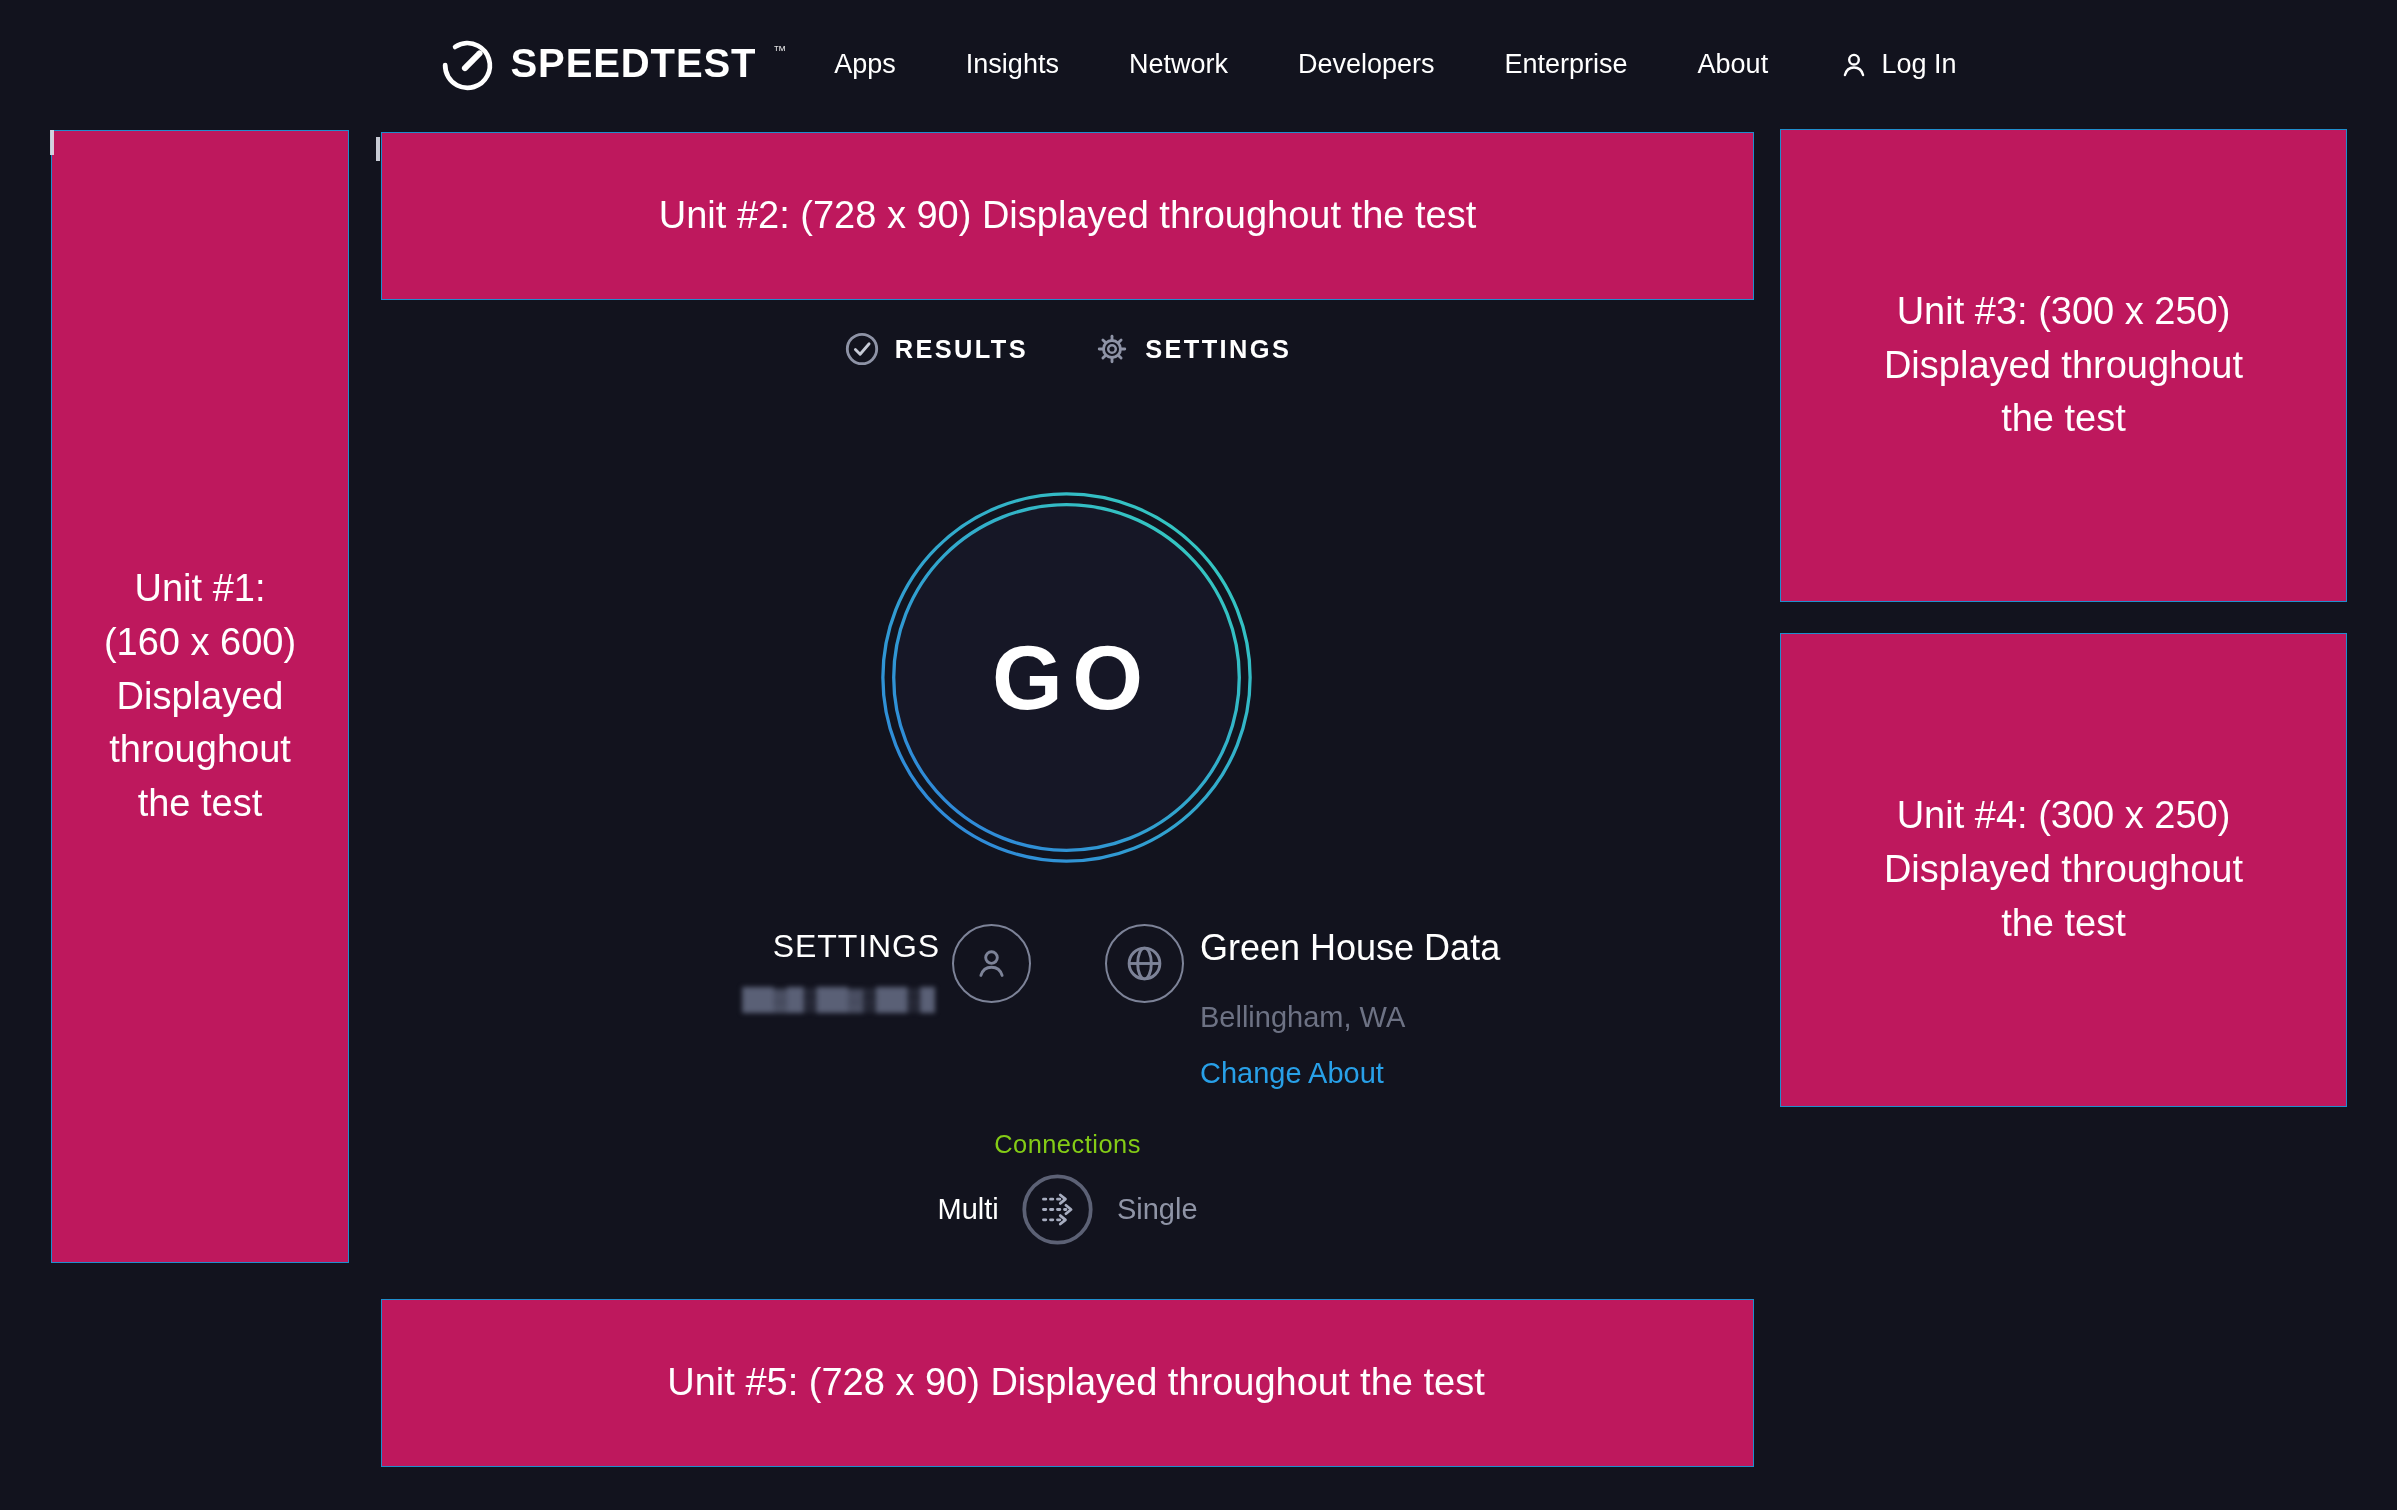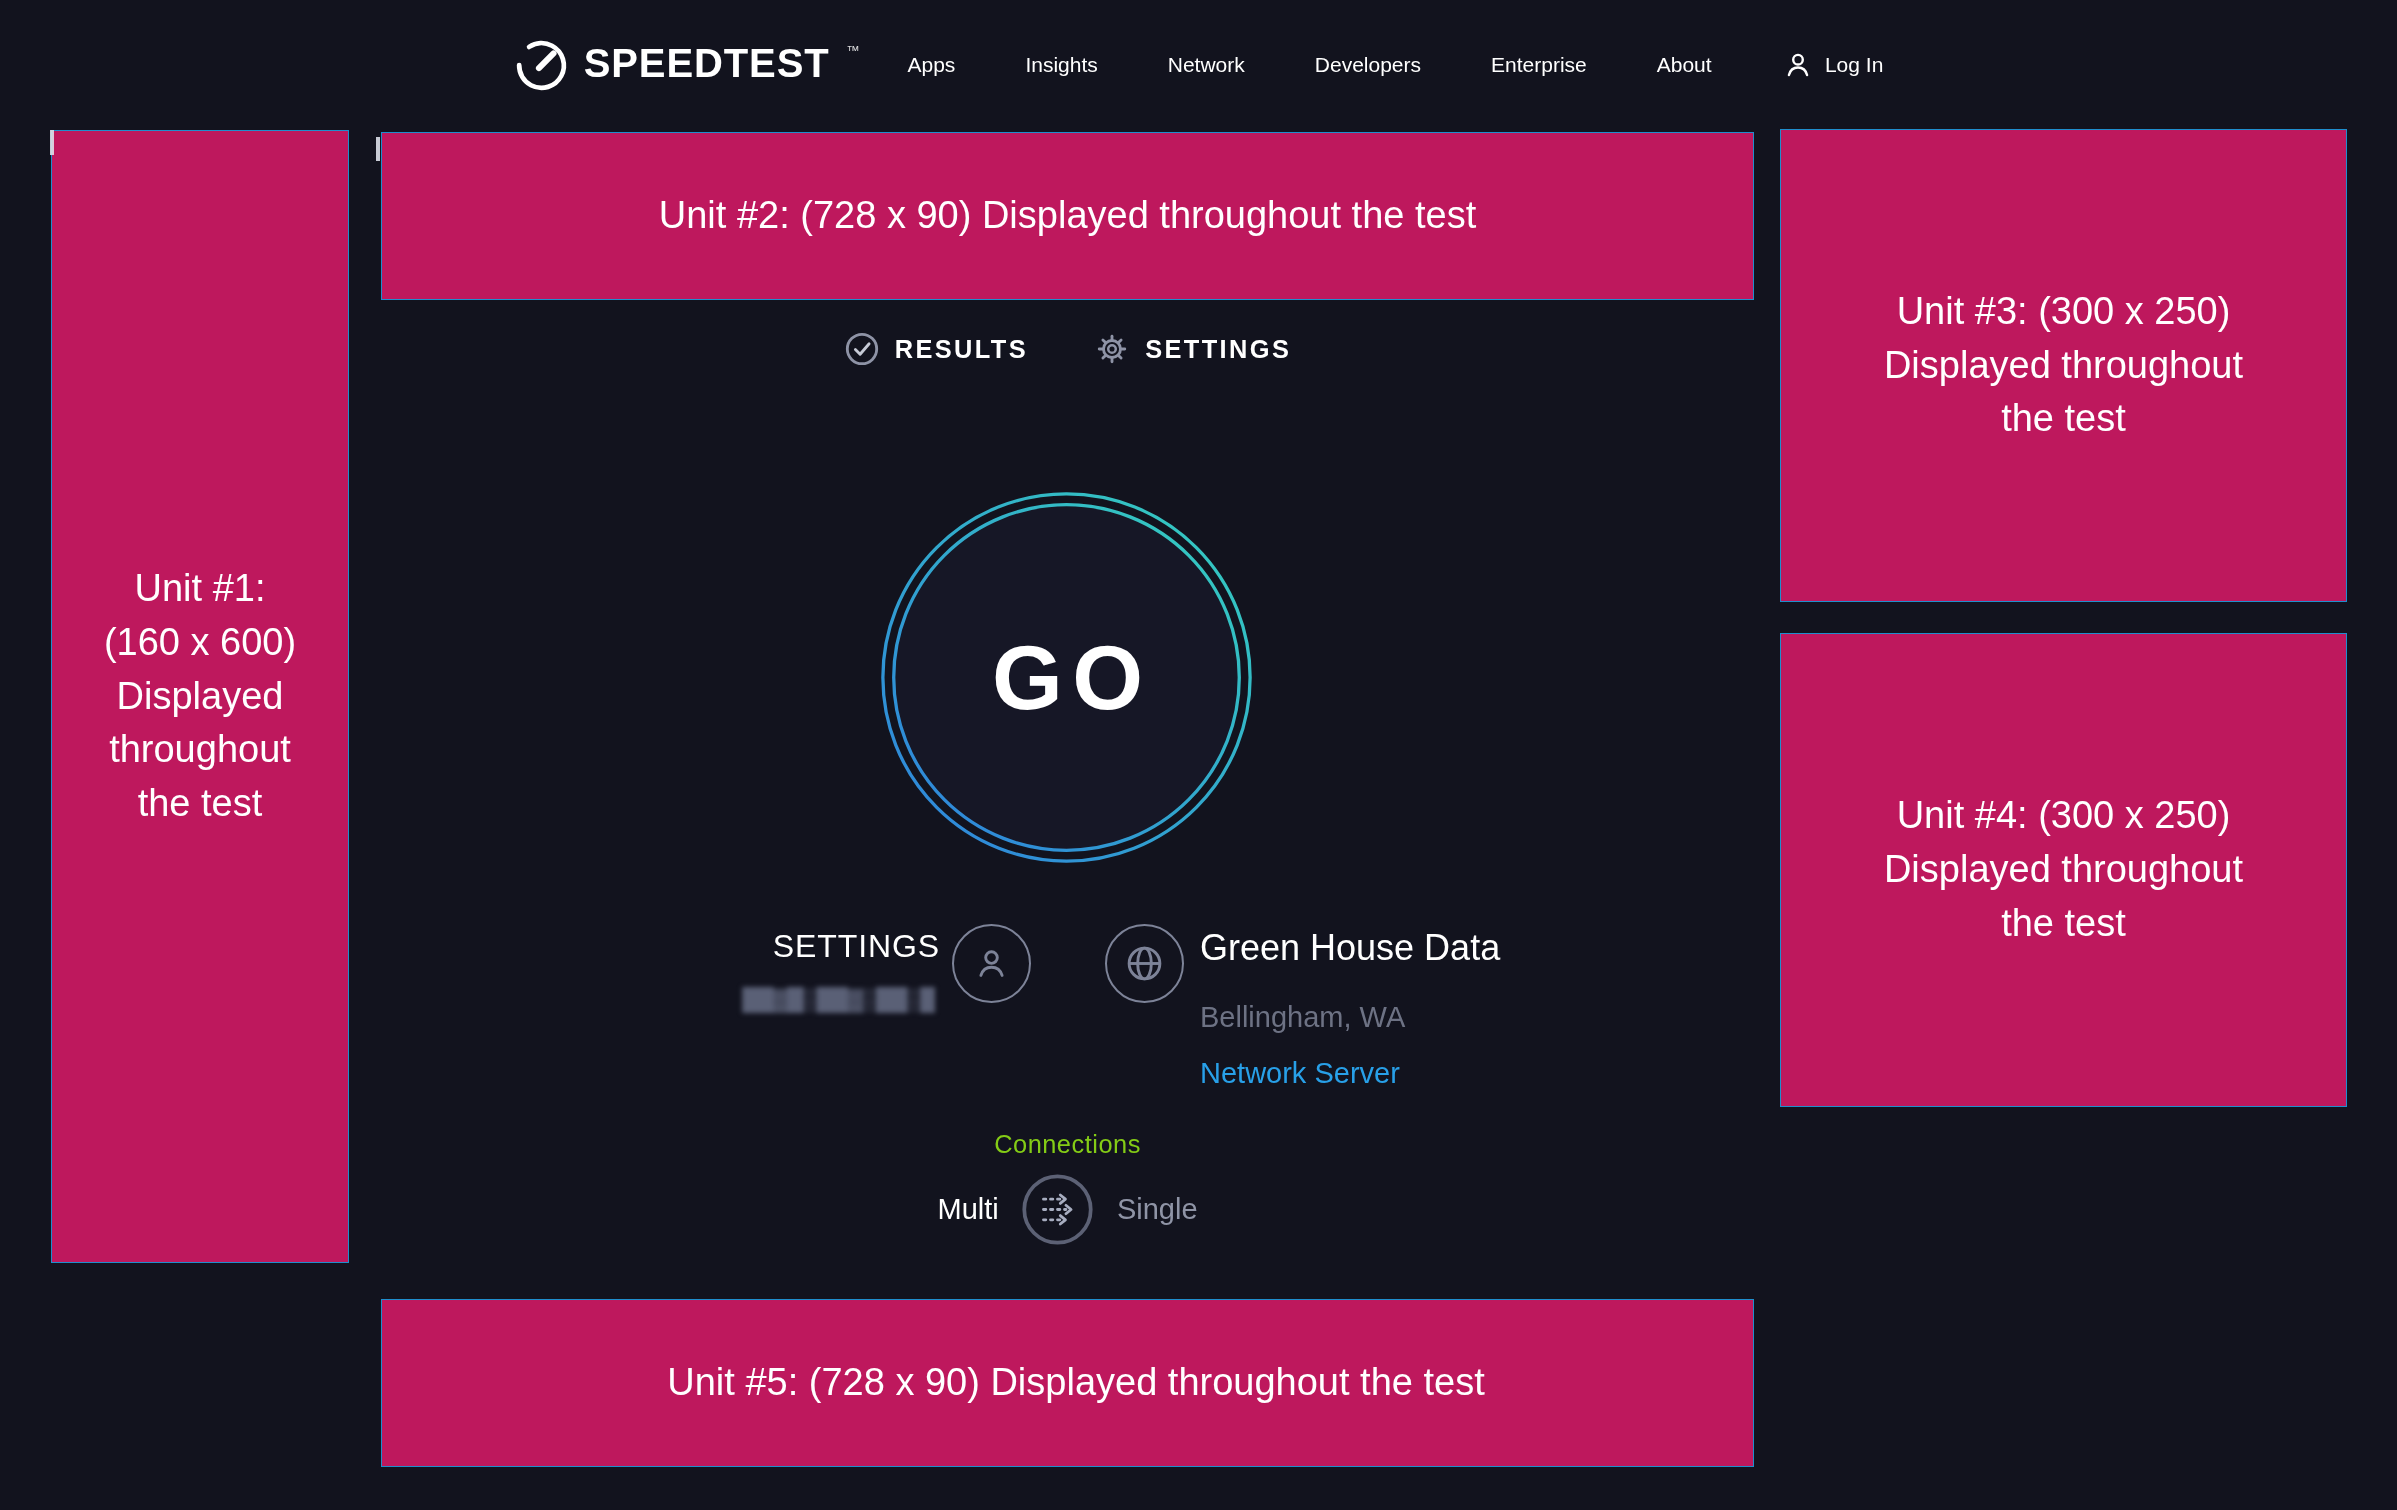--- a/index.html
+++ b/index.html
@@ -15,21 +15,21 @@
   
   .header {
     position:absolute; left:0; top:0; width:2397px; height:129px;
     display:flex; align-items:center; justify-content:center;
     padding:0 51px;
   }
   .logo { display:flex; align-items:flex-start; gap:15px; cursor:pointer; }
   .logo svg { width:55px; height:55px; margin-top:1.9px; }
   .logo-text { font-size:40px; font-weight:bold; letter-spacing:0.9px; line-height:55px; }
   .logo-tm { font-size:13px; line-height:1; margin-top:7.5px; margin-left:1.9px; opacity:.85; }
-  .nav { display:flex; align-items:center; gap:70px; font-size:21px; font-weight:500;margin-left:48px; }
+  .nav { display:flex; align-items:center; gap:70px; font-size:27px; font-weight:500;margin-left:48px; }
   .nav-item { cursor:pointer; white-space:nowrap; }
   .nav-login { display:flex; align-items:center; gap:11.3px; cursor:pointer; }
   .nav-login svg { width:32px; height:32px; }
 
   
   .ad {
     position:absolute; background:#be185d; border:1.9px solid #1f8ecd;
     display:flex; align-items:center; justify-content:center;
     text-align:center; font-size:38px; line-height:1.42; color:#ffffff;
     cursor:pointer;
@@ -206,21 +206,21 @@
     <svg viewBox="0 0 24 24">
       <circle cx="12" cy="12" r="9" fill="none" stroke="#7d8398" stroke-width="1.7"></circle>
       <ellipse cx="12" cy="12" rx="4" ry="9" fill="none" stroke="#7d8398" stroke-width="1.7"></ellipse>
       <line x1="3" y1="12" x2="21" y2="12" stroke="#7d8398" stroke-width="1.7"></line>
     </svg>
   </div>
 
   <div class="server-info">
     <div class="server-name">Green House Data</div>
     <div class="server-loc">Bellingham, WA</div>
-    <div class="server-link">Network Server</div>
+    <div class="server-link">Change About</div>
   </div>
 
   <div class="conn-label">Connections</div>
   <div class="conn-row">
     <span class="conn-multi">Multi</span>
     <svg class="conn-icon" viewBox="0 0 78 78">
       <circle cx="39" cy="39" r="35.5" fill="none" stroke="#5c6175" stroke-width="4"></circle>
       <g stroke="#a7adc0" stroke-width="3" fill="none" stroke-linecap="round" stroke-linejoin="round">
         <line x1="24" y1="28" x2="42" y2="28" stroke-dasharray="2.5 5"></line>
         <path d="M42 23.5 L47.5 28 L42 32.5"></path>

